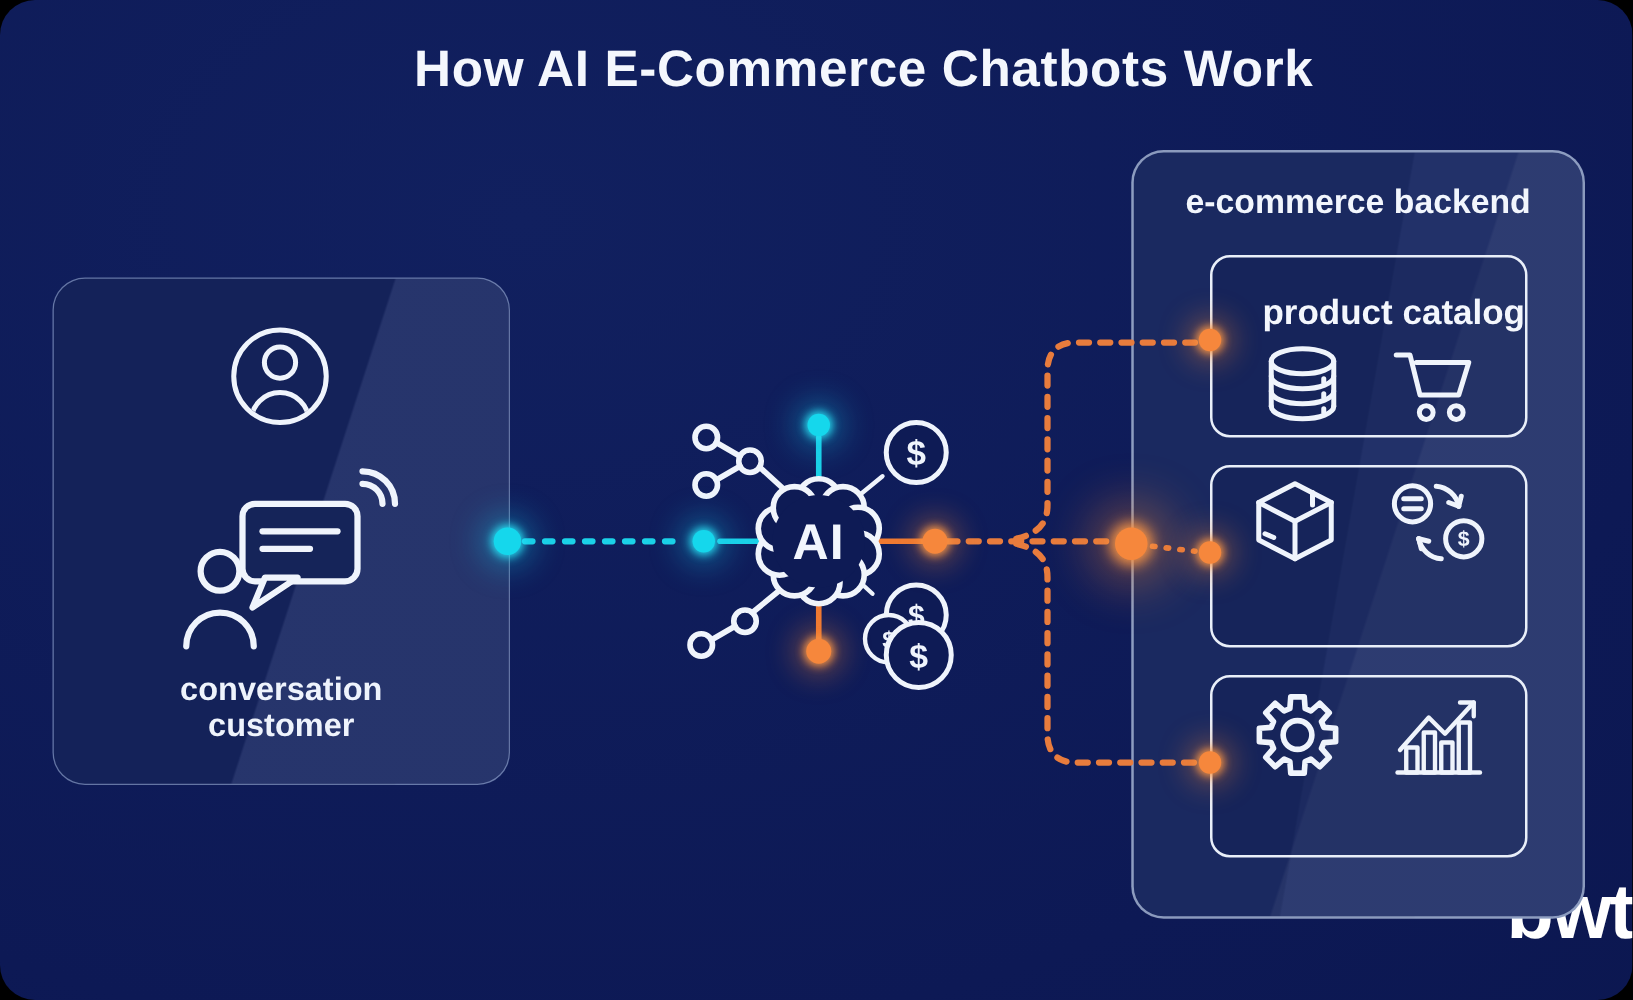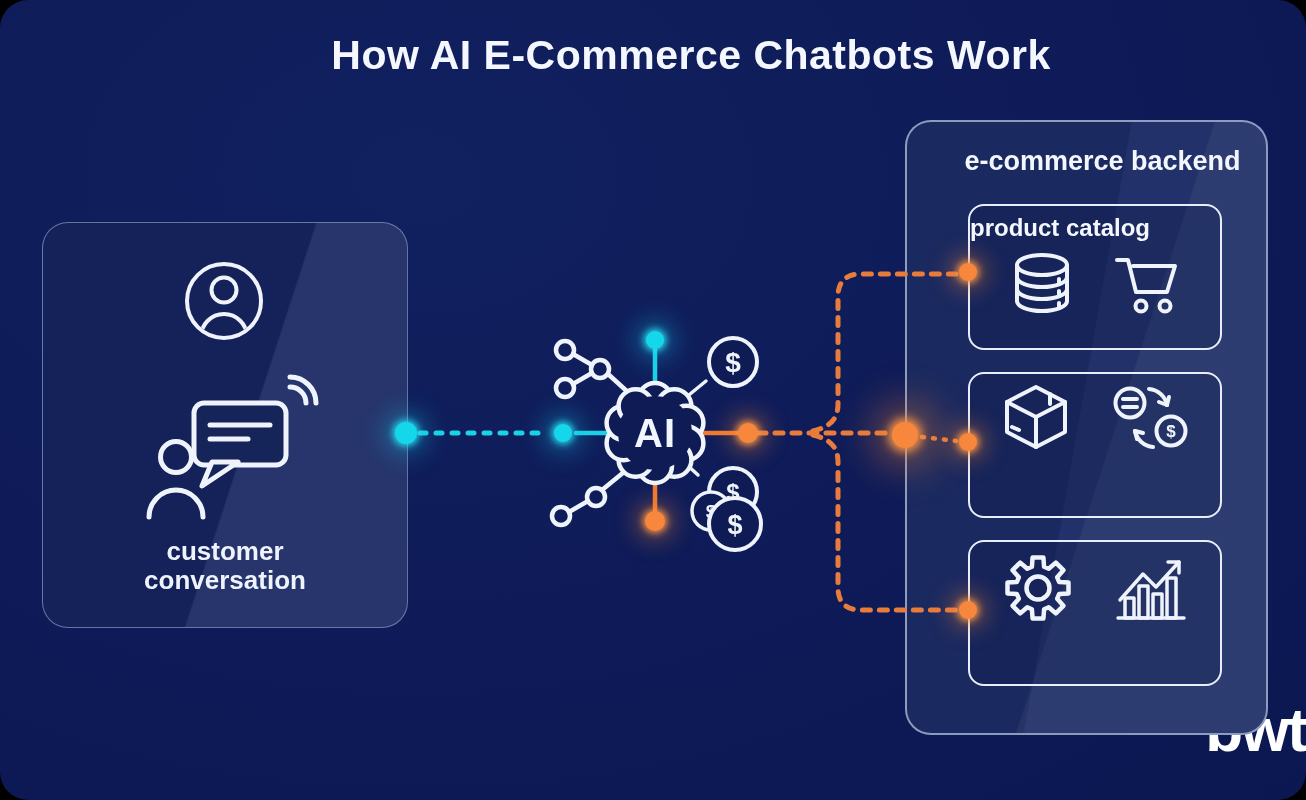--- a/index.html
+++ b/index.html
@@ -30,29 +30,29 @@
   }
   
   .panel{
     position:absolute;left:905px;top:120px;width:363px;height:615px;
     border-radius:26px;border:2px solid rgba(200,215,240,.65);
     background:linear-gradient(100deg,#1a2960 48%, #223169 48.3%);
     box-sizing:border-box;z-index:1;
   }
   .panel-title{
     position:absolute;top:24px;left:0;width:100%;text-align:center;
-    color:#f2f6fd;font-size:27px;font-weight:700;margin-left:16px;
+    color:#f2f6fd;font-size:27px;font-weight:700;
   }
   .sub-box{
     position:absolute;left:61px;width:254px;height:146px;
     border:2.5px solid #e9eff9;border-radius:16px;box-sizing:border-box;
     background:rgba(10,22,70,.25);
   }
   .sub-box .box-label{
-    margin-top:8px;text-align:left;color:#f4f7fd;font-size:24px;font-weight:700;
+    margin-top:28px;text-align:right;color:#f4f7fd;font-size:28px;font-weight:700;
   }
   .icon-row{display:flex;justify-content:center;align-items:center;gap:34px;margin-top:6px;}
   
   .connectors{position:absolute;inset:0;z-index:2;pointer-events:none;}
   .gdot{position:absolute;border-radius:50%;z-index:4;}
   .gdot.cyan{background:#15d7ec;box-shadow:0 0 7px 2px rgba(40,225,245,.95),0 0 24px 11px rgba(20,200,235,.35);}
   .gdot.orange{background:#f6873c;box-shadow:0 0 7px 2px rgba(250,150,70,.95),0 0 22px 10px rgba(240,130,50,.38);}
   .gdot.big{box-shadow:0 0 10px 4px rgba(250,150,70,.95),0 0 38px 20px rgba(240,130,50,.40);}
   .fig{position:absolute;z-index:3;}
   
@@ -93,22 +93,22 @@
         <path d="M74 52 H134"></path>
         <path d="M74 66 H112"></path>
       </g>
       <g fill="none" stroke="#eff4fc" stroke-width="5" stroke-linecap="round">
         <circle cx="40" cy="84" r="15.5"></circle>
         <path d="M13 144 a27 27 0 0 1 54 0"></path>
       </g>
     </svg>
 
     <div class="card-label">
+      <div>conversation</div>
       <div>customer</div>
-      <div>conversation</div>
     </div>
   </div>
 
   <div class="panel">
     <div class="sheen"></div>
     <div class="panel-title">e-commerce backend</div>
 
     <div class="sub-box" style="top:82px">
       <div class="box-label">product catalog</div>
       <div class="icon-row">

